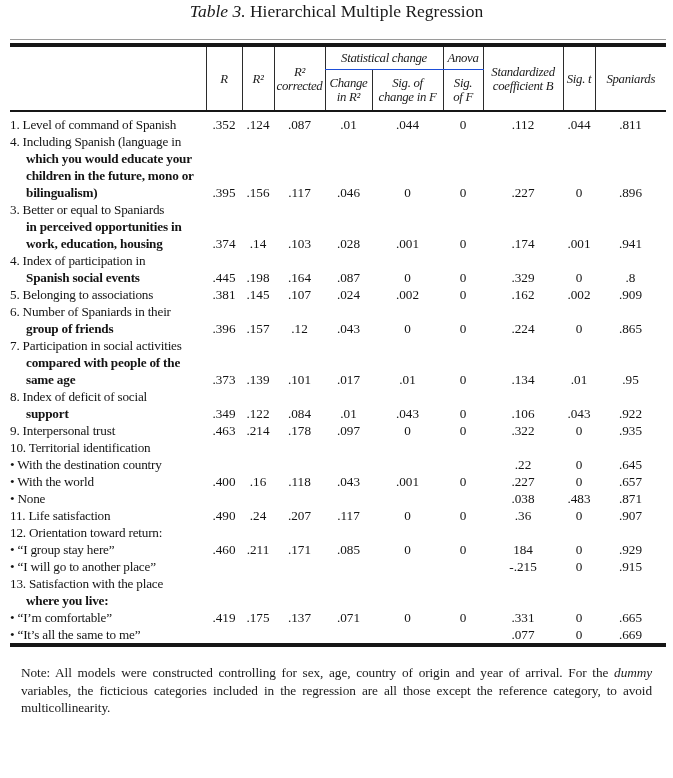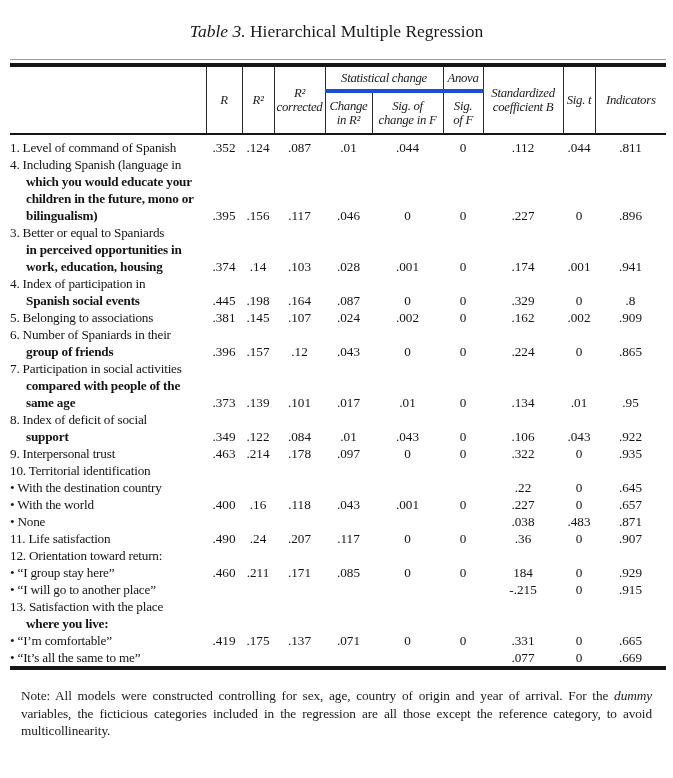--- a/index.html
+++ b/index.html
@@ -7,21 +7,21 @@
     background: #ffffff;
     width: 673px; height: 778px;
     overflow: hidden;
     font-family: "Liberation Serif", "DejaVu Serif", serif;
     color: #141414;
   }
   .page { width: 673px; padding: 0; }
 
   
   .title {
-    margin-top: 20px;
+    margin-top: 0;
     text-align: center;
     font-size: 17.5px;
     line-height: 22px;
     color: #1a1a1a;
   }
   .it { font-style: italic; }
 
   
   .table-wrap {
     margin: 17px 7px 0 10px;
@@ -54,21 +54,21 @@
     letter-spacing: -0.3px;
     text-align: center;
     vertical-align: middle;
     border-left: 1px solid #2b2b2b;
     padding: 2px 1px;
     white-space: pre-line;
     color: #1a1a1a;
   }
   thead tr:first-child th:first-child { border-left: none; }
   th.span2 { border-bottom: 2px solid #161616; }
-  th.group { border-bottom: 4px solid #1d4ed8; height: 18px; font-style: italic; }
+  th.group { border-bottom: 1px solid #1d4ed8; height: 18px; font-style: italic; }
   thead tr.subrow th { border-bottom: 2px solid #161616; height: 36px; }
 
   tbody td {
     font-size: 13.2px;
     line-height: 17px;
     vertical-align: bottom;
     padding: 0;
     color: #141414;
   }
   tbody tr:first-child td { padding-top: 4px; }
@@ -117,21 +117,21 @@
           <th rowspan="2" class="span2"></th>
           <th rowspan="2" class="span2">R</th>
           <th rowspan="2" class="span2">R²</th>
           <th rowspan="2" class="span2">R²
 corrected</th>
           <th colspan="2" class="group">Statistical change</th>
           <th class="group">Anova</th>
           <th rowspan="2" class="span2">Standardized
 coefficient B</th>
           <th rowspan="2" class="span2">Sig. t</th>
-          <th rowspan="2" class="span2">Indicators</th>
+          <th rowspan="2" class="span2">Spaniards</th>
         </tr>
         <tr class="subrow">
           <th>Change
 in R²</th>
           <th>Sig. of
 change in F</th>
           <th>Sig.
 of F</th>
         </tr>
       </thead>

